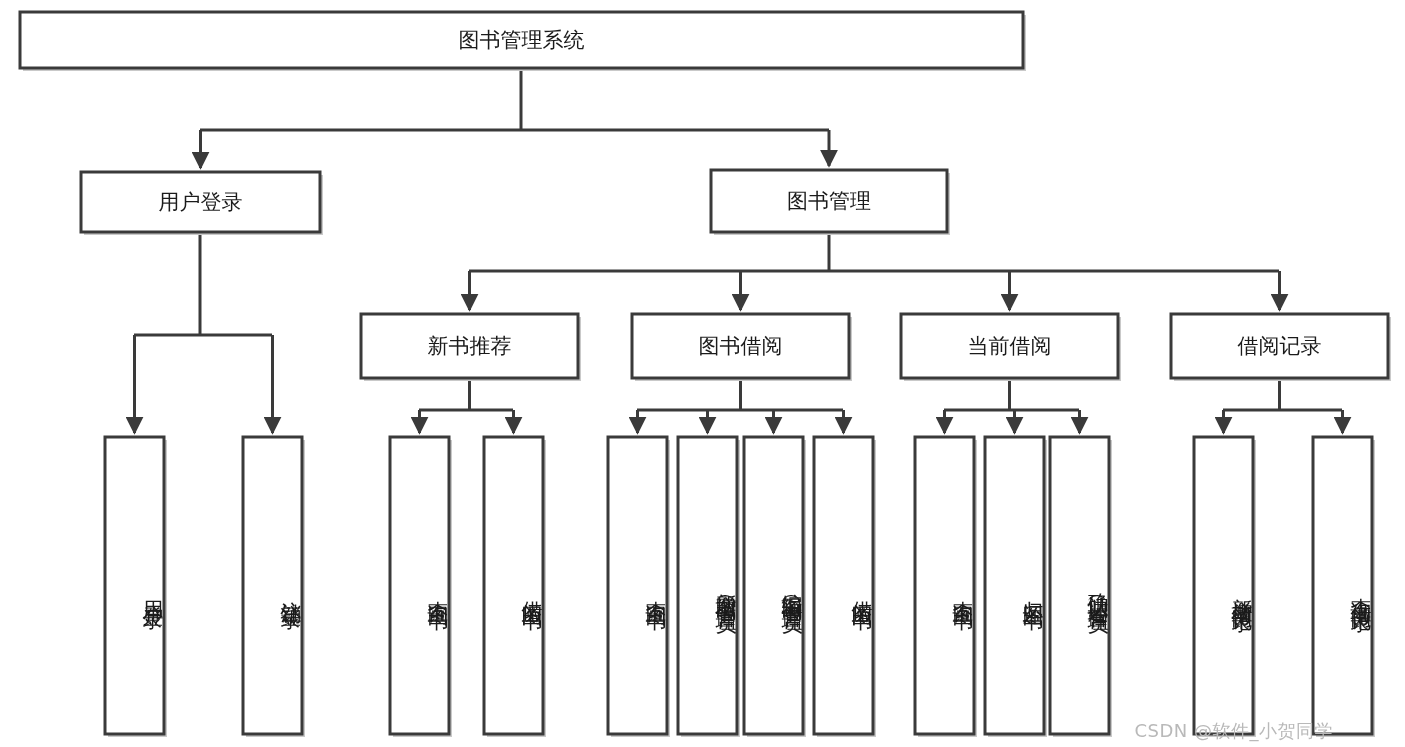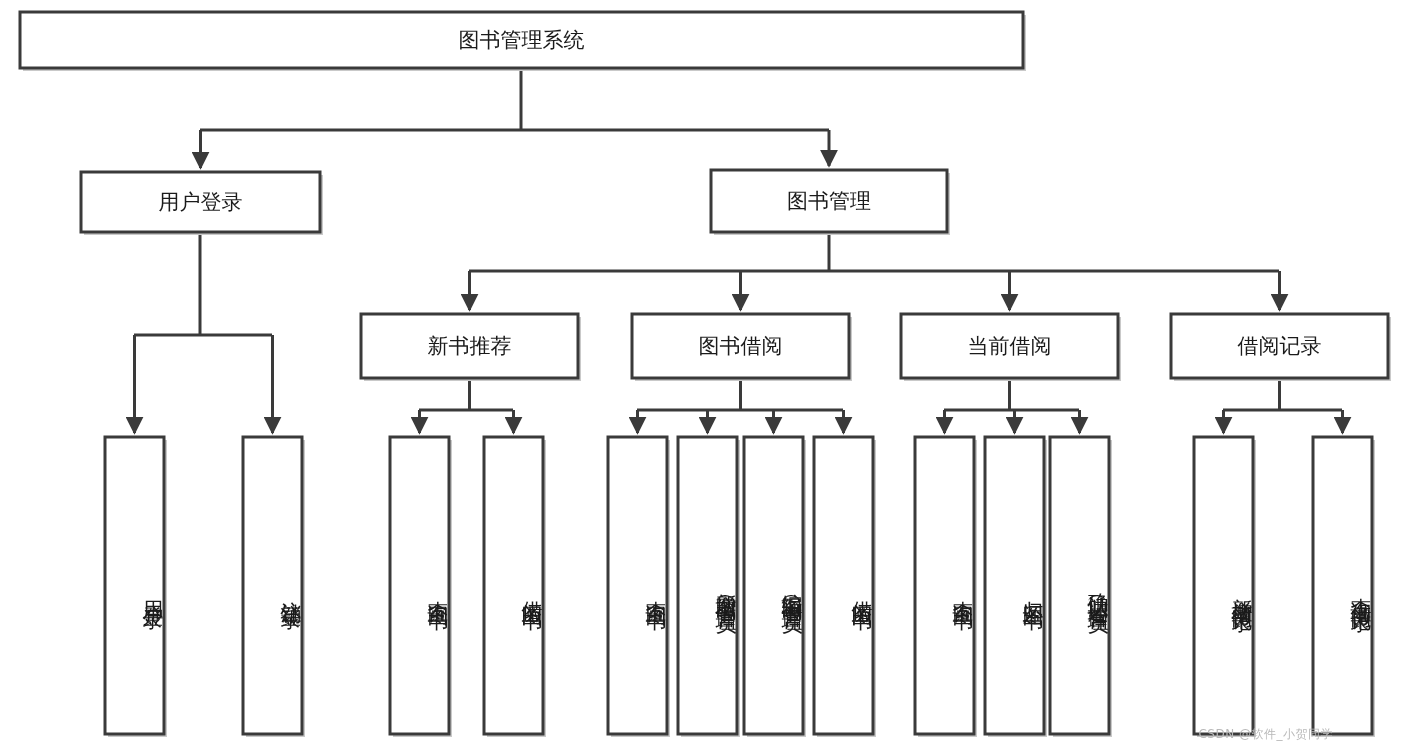--- a/index.html
+++ b/index.html
@@ -60,21 +60,21 @@
     align-items: flex-start;
     justify-content: center;
     white-space: nowrap;
     pointer-events: none;
   }
   .watermark {
     position: absolute;
     right: 8px;
     bottom: 4px;
     font-family: "DejaVu Sans", "Liberation Sans", sans-serif;
-    font-size: 12px;
+    font-size: 18px;
     color: #b9b9b9;
     white-space: nowrap;
     letter-spacing: 0.5px;
   }
 </style>
 </head>
 <body>
 
 <div id="diagram-root">
 

